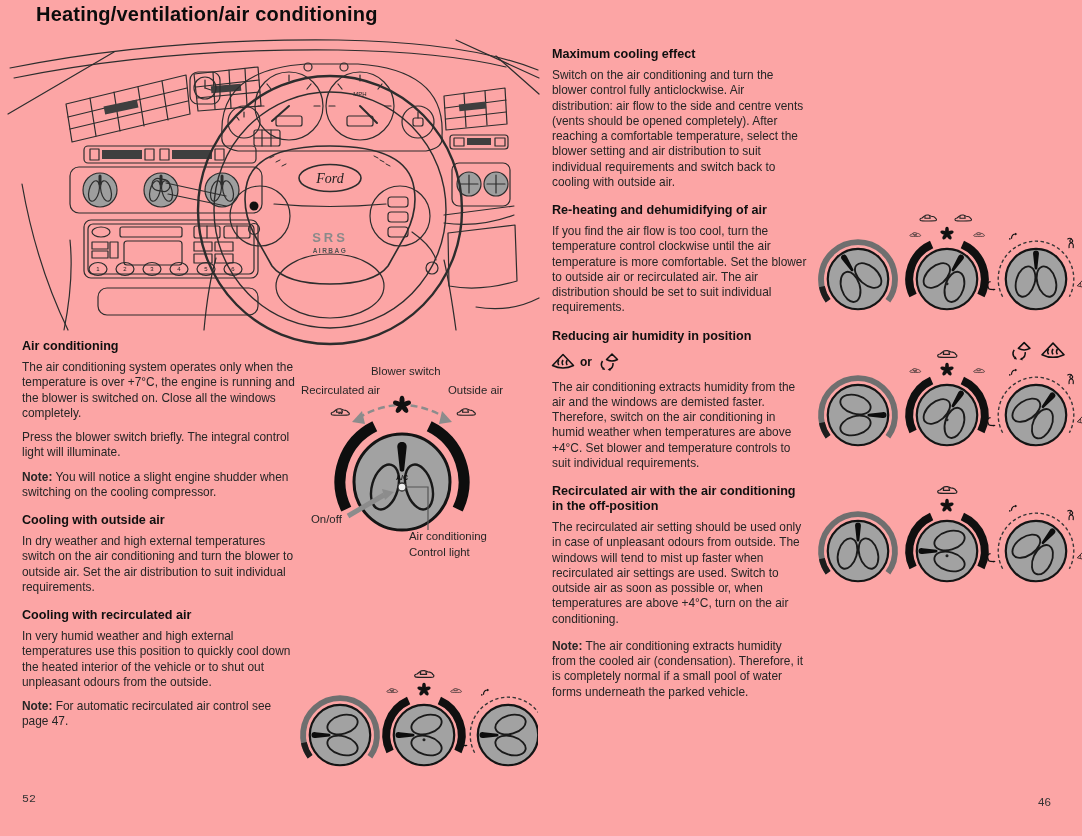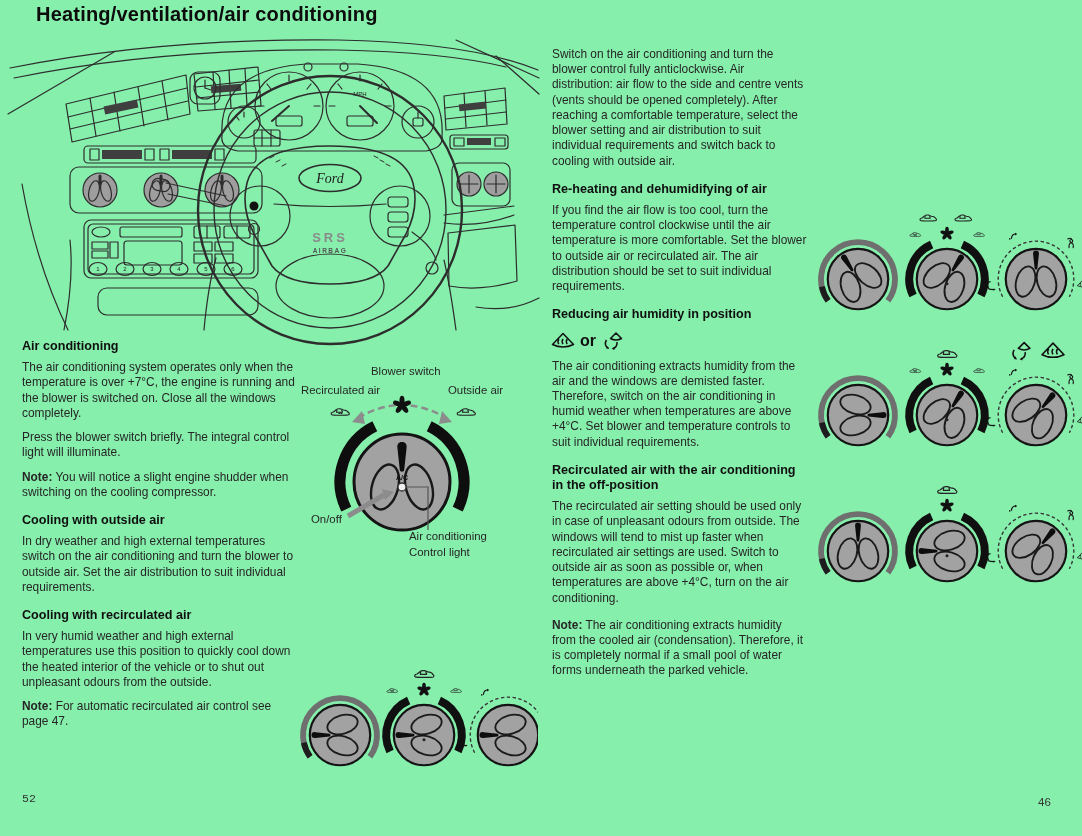--- a/index.html
+++ b/index.html
@@ -1,32 +1,32 @@
 <!DOCTYPE html>
 <html><head>
 <meta charset="utf-8">
 <style>
   html,body{margin:0;padding:0;background:#b5b5b5;}
-  #page{position:relative;width:1082px;height:836px;background:#86efac;overflow:hidden;
+  #page{position:relative;width:1082px;height:836px;background:#fca5a5;overflow:hidden;
         font-family:"Liberation Sans",sans-serif;color:#262626;}
   .h1{position:absolute;left:36px;top:3px;font-size:20px;font-weight:bold;color:#0c0c0c;letter-spacing:.2px;}
   .col{position:absolute;}
   .col h3{font-size:12.6px;line-height:1.2;margin:13px 0 6px;color:#0f0f0f;}
   .col h3.first{margin-top:0;}
   .col p{font-size:11.9px;line-height:1.28;margin:0 0 9px;}
   #right-col p{margin:0 0 12px;}
   .pagenum{position:absolute;font-size:11.5px;color:#333;}
   .lbl{position:absolute;font-size:11.4px;color:#262626;white-space:nowrap;}
   .lbl2{line-height:15.5px;}
   .dial-row{display:flex;margin-bottom:10px;}
   .dial-cell{position:relative;height:126px;}
   .cell-top{display:flex;justify-content:center;align-items:flex-end;gap:5px;height:28px;}
   .dial-svg{display:block;width:84px;height:96px;margin:0 auto;}
   svg{overflow:visible;}
-  .icon-line{display:flex;align-items:center;gap:6px;font-size:16px;font-weight:bold;color:#0f0f0f;margin:-2px 0 8px;}
+  .icon-line{display:flex;align-items:center;gap:6px;font-size:12px;font-weight:bold;color:#0f0f0f;margin:-2px 0 8px;}
   #ldr{position:absolute;left:298px;top:654px;width:240px;overflow:hidden;}
   #rdr{position:absolute;left:813px;top:198px;width:268px;}
   #bdiag{position:absolute;left:296px;top:388px;width:250px;height:178px;}
 </style>
 </head>
 <body>
 
 <div id="page">
 
   <div class="h1">Heating/ventilation/air conditioning</div>
@@ -631,20 +631,21 @@
               <ellipse cx="37.5" cy="66" rx="11" ry="18.5" transform="rotate(16 37.5 66)"></ellipse>
               <ellipse cx="62.5" cy="66" rx="11" ry="18.5" transform="rotate(-16 62.5 66)"></ellipse>
               <path d="M50 29 C52.7 29 53.9 30.9 53.4 33.9 L51.6 50.5 C51.5 52.1 48.5 52.1 48.4 50.5 L46.6 33.9 C46.1 30.9 47.3 29 50 29 Z" fill="#0d0d0d" stroke="none"></path>
             </g>
           </svg>
         </div>
       </div>
     </div>
 
   <div class="col" id="right-col" style="left:552px;top:47px;width:255px;">
+    <h3 class="first">Maximum cooling effect</h3>
     <p>Switch on the air conditioning and turn the blower control fully anticlockwise. Air distribution: air flow to the side and centre vents (vents should be opened completely). After reaching a comfortable temperature, select the blower setting and air distribution to suit individual requirements and switch back to cooling with outside air.</p>
     <h3>Re-heating and dehumidifying of air</h3>
     <p>If you find the air flow is too cool, turn the temperature control clockwise until the air temperature is more comfortable. Set the blower to outside air or recirculated air. The air distribution should be set to suit individual requirements.</p>
     <h3 style="margin-bottom:10px;">Reducing air humidity in position</h3>
     <div class="icon-line">
       <svg width="22" height="18" viewBox="-11 -9 22 18">
         <g stroke="#111" fill="none" stroke-width="1.5" stroke-linejoin="round">
           <path d="M0 -7.5 L-10.5 3.5 Q0 8.5 10.5 3.5 Z"></path>
           <path d="M-4.2 -2 q-1.7 2.6 0 5.2"></path>
             <path d="M0 -2 q-1.7 2.6 0 5.2"></path>

